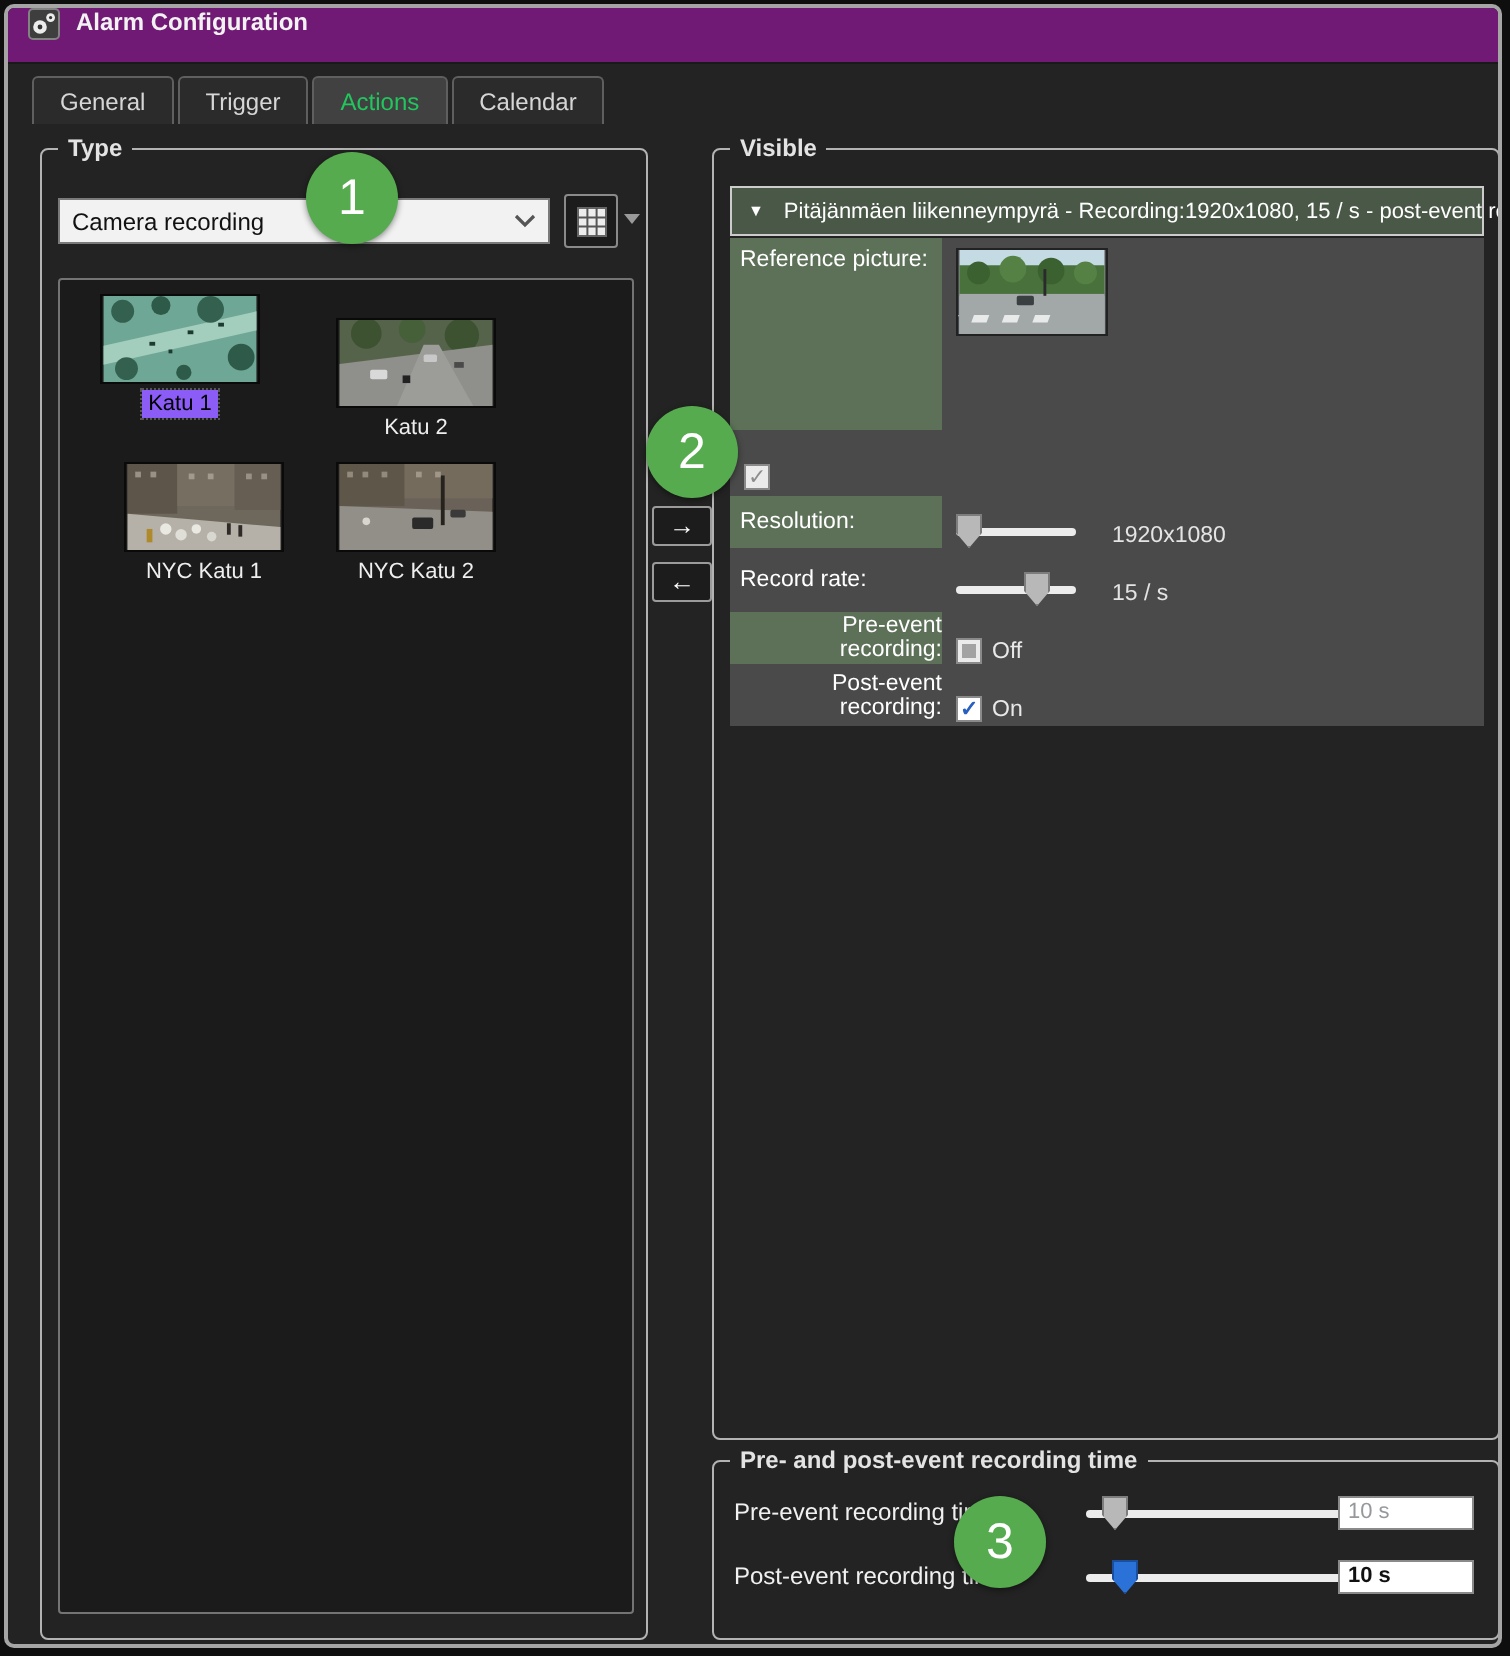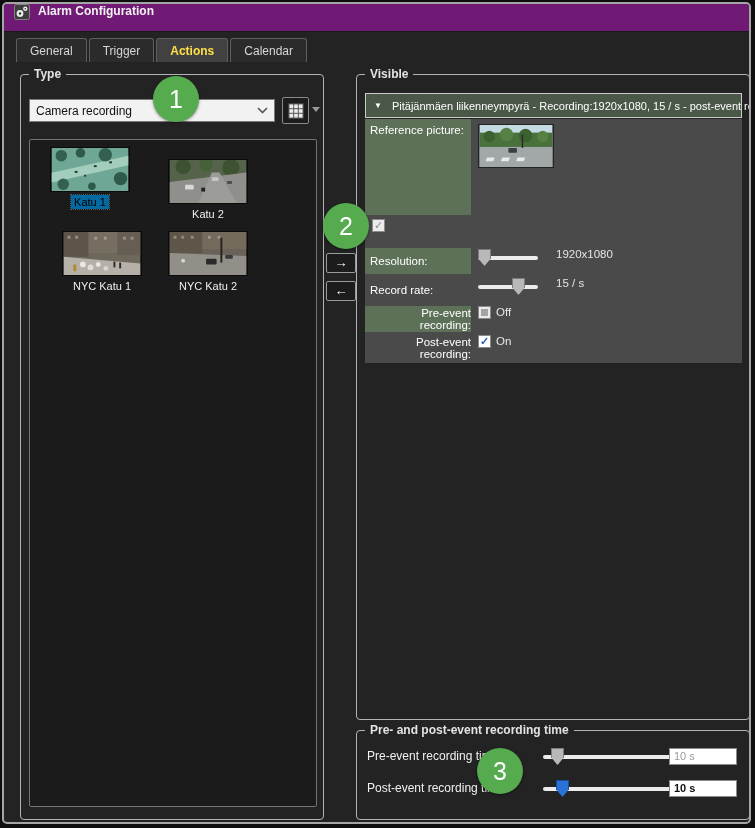--- a/index.html
+++ b/index.html
@@ -12,21 +12,21 @@
   
   .titlebar { position:absolute; left:0; top:0; width:100%; height:28px; background:#701a75;
               border-bottom:1px solid #191919; display:flex; align-items:flex-start; padding-left:10px; }
   .titlebar .app-icon { width:16px; height:16px; margin-right:8px; display:inline-flex; }
   .titlebar .title { color:#f2f2f2; font-size:12px; font-weight:bold; }
 
   
   .tabbar { position:absolute; left:12px; top:34px; height:24px; display:flex; gap:2px; }
   .tab { height:24px; padding:0 13px; display:flex; align-items:center; font-size:12px; color:#d6d6d6;
          background:#2b2b2b; border:1px solid #5f5f5f; border-bottom:none; border-radius:3px 3px 0 0; cursor:default; }
-  .tab.active { background:#414141; color:#fde047; font-weight:bold; }
+  .tab.active { background:#414141; color:#22c55e; font-weight:normal; }
 
   
   .groupbox { position:absolute; border:1px solid #b3b3b3; border-radius:4px;padding-left:28px; }
   .legend { position:absolute; top:-8px; left:8px; background:#232323; padding:0 5px;
             color:#e3e3e3; font-size:12px; font-weight:bold; line-height:14px; }
 
   .gb-type   { left:16px;  top:70px;  width:304px; height:746px; }
   .gb-visible{ left:352px; top:70px;  width:394px; height:646px; }
   .gb-time   { left:352px; top:726px; width:394px; height:90px;  }
 
@@ -37,37 +37,37 @@
   .grid-btn { position:absolute; left:261px; top:22px; width:27px; height:27px; background:#1c1c1c;
               border:1px solid #8a8a8a; border-radius:2px; display:flex; align-items:center; justify-content:center; }
   .grid-dd-arrow { position:absolute; left:291px; top:32px; width:0; height:0;
                    border-left:4px solid transparent; border-right:4px solid transparent; border-top:5px solid #9a9a9a; }
 
   .camera-list { position:absolute; left:8px; top:64px; width:288px; height:668px;
                  background:#1b1b1b; border:1px solid #747474; border-radius:2px; }
   .cam-item { position:absolute; width:84px; text-align:center; }
   .cam-thumb { width:80px; height:45px; border:1px solid #0a0a0a; display:block; margin:0 auto; }
   .cam-label { display:inline-block; margin-top:3px; font-size:11px; color:#eeeeee; padding:0 3px; line-height:14px; }
-  .cam-label.selected { background:#0369a1; color:#000000; outline:1px dotted #555;text-align:center; }
+  .cam-label.selected { background:#8b5cf6; color:#000000; outline:1px dotted #555;text-align:center; }
 
   
   .xfer-btn { position:absolute; width:30px; height:20px; background:#1c1c1c; border:1px solid #9b9b9b;
               border-radius:2px; color:#ffffff; font-size:13px; line-height:17px; text-align:center; font-weight:bold; }
 
   
   .cam-header { position:absolute; left:8px; top:18px; width:377px; height:25px; background:#4a5947;
                 border:1px solid #cccccc; display:flex; align-items:center; padding:0 8px; gap:10px; }
   .cam-header .tri { color:#ffffff; font-size:8px; }
   .cam-header .hdr-text { color:#ffffff; font-size:11px; white-space:nowrap; }
 
   .settings { position:absolute; left:8px; top:44px; width:377px; height:244px; background:#4a4a4a; }
   .srow { position:relative; display:flex; }
   .srow .slabel { width:106px; color:#ffffff; font-size:11.5px; padding:0 0 0 5px; display:flex; align-items:center;text-align:right; }
   .srow .slabel.green { background:#5d7158; }
-  .srow .sval { flex:1; display:flex; align-items:flex-start; padding-left:7px; color:#e8e8e8; font-size:11.5px; }
+  .srow .sval { flex:1; display:flex; align-items:flex-end; padding-left:7px; color:#e8e8e8; font-size:11.5px; }
   .row-ref   { height:96px; margin-bottom:4px; }
   .row-ref .slabel { align-items:flex-start; padding-top:5px; }
   .row-ref .sval { align-items:flex-start; padding-top:5px; }
   .row-std { height:26px; margin-bottom:3px; }
 
   .ref-thumb { width:76px; height:44px; border:1px solid #222; }
 
   .checkbox { width:13px; height:13px; background:#ebebeb; border:1px solid #8a8a8a; position:relative;
               display:inline-block; flex:none; }
   .checkbox.gray-check::after { content:"\2713"; position:absolute; left:1px; top:-1px; font-size:11px; color:#8d8d8d; }

